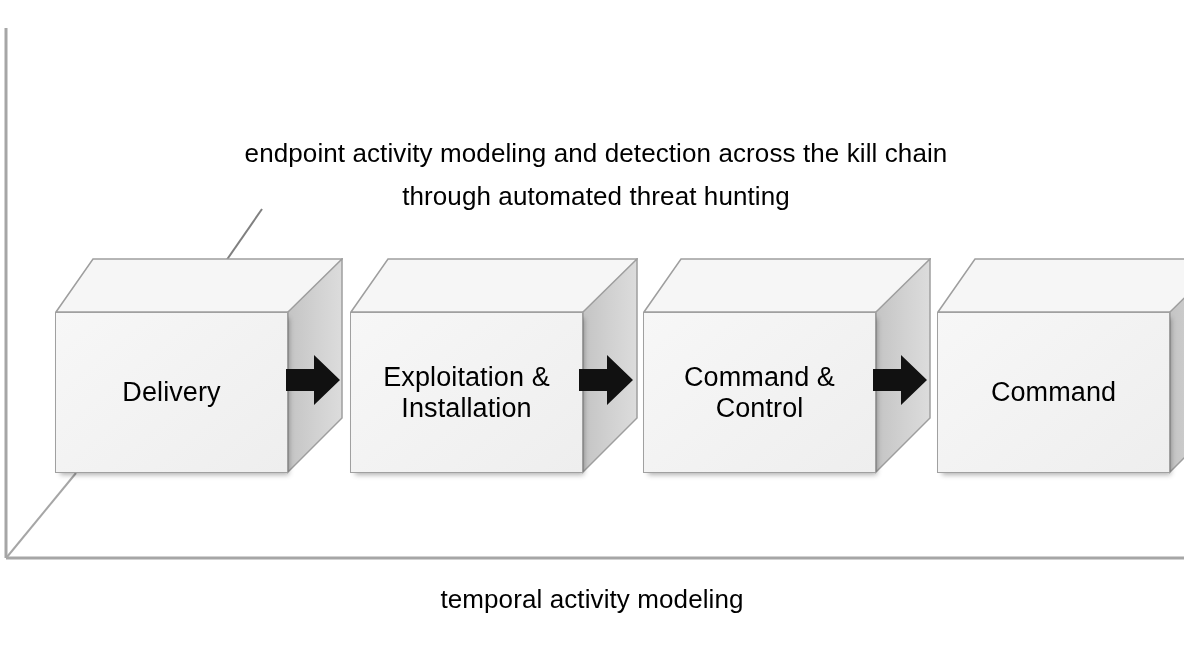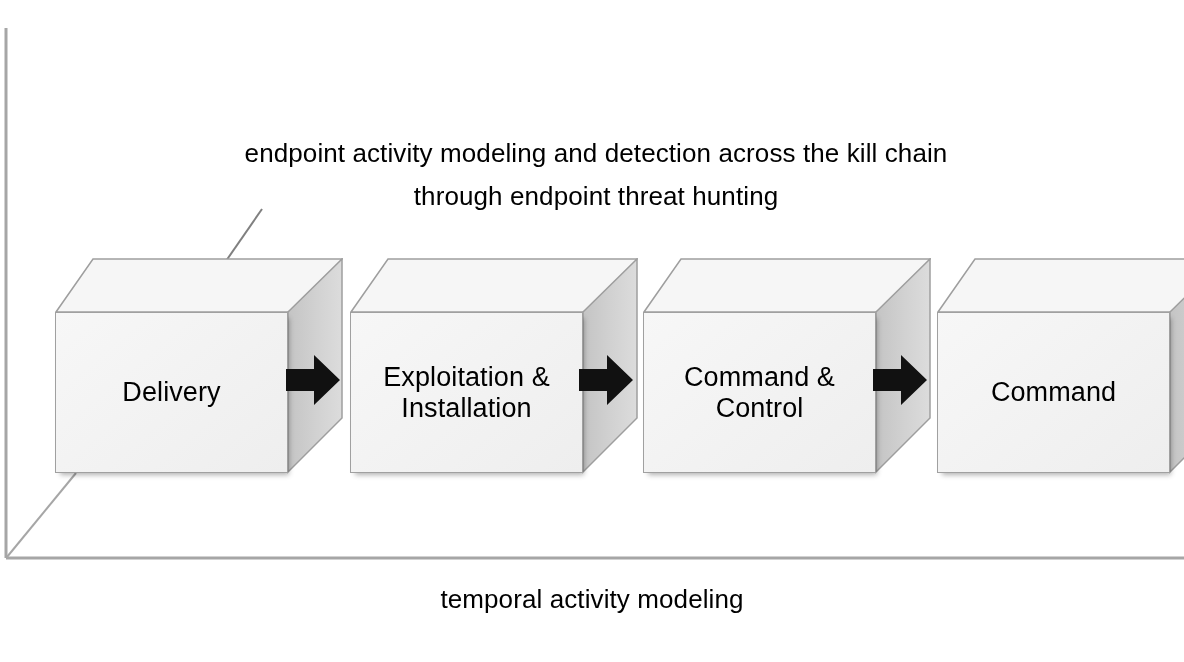--- a/index.html
+++ b/index.html
@@ -229,18 +229,18 @@
       </div>
       <div class="box-front">
         <span class="box-label">Command</span>
       </div>
     </div>
 
   </div>
 
   <div id="title-callout">
     <span class="tline">endpoint activity modeling and detection across the kill chain</span>
-    <span class="tline">through endpoint threat hunting</span>
+    <span class="tline">through automated threat hunting</span>
   </div>
 
   <div id="bottom-label">temporal activity modeling</div>
 
 </div>
 
 </body></html>

